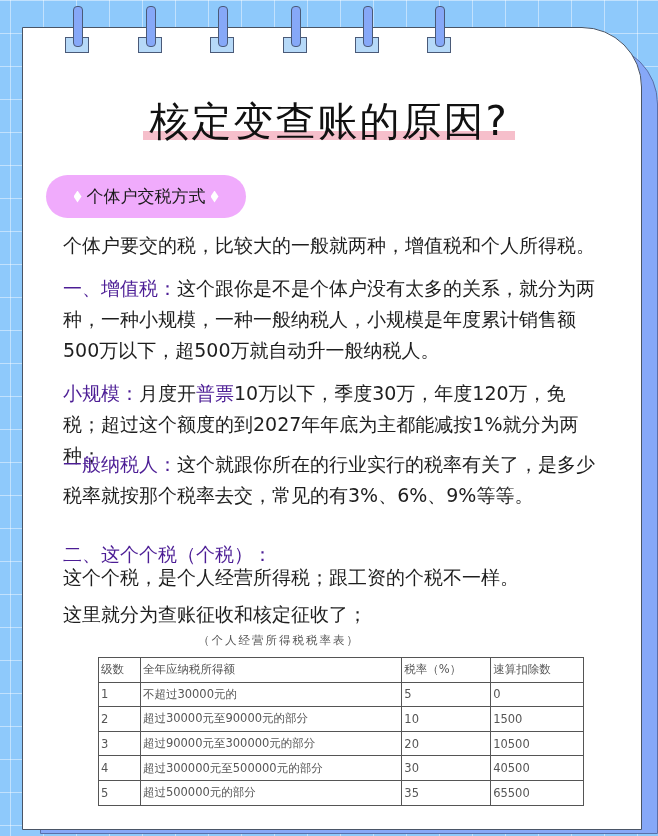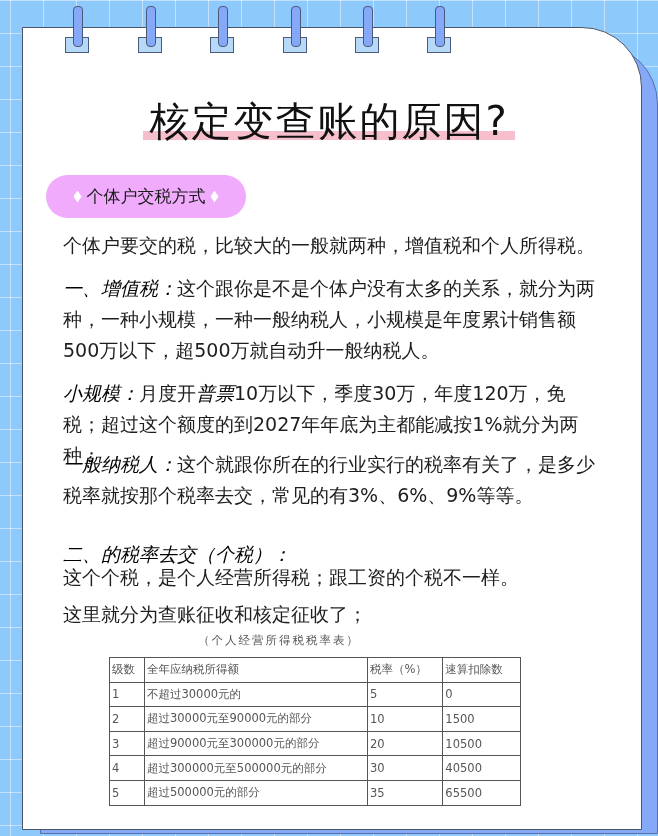--- a/index.html
+++ b/index.html
@@ -82,35 +82,35 @@
     margin: 0 5px;
   }
   .text {
     position: absolute;
     left: 63px;
     width: 540px;
     font-size: 19px;
     line-height: 31px;
     color: #1e1e1e;
   }
-  .blue { color: #000000; font-style: italic; }
+  .blue { color: #4c1d95; }
   .caption {
     position: absolute;
     left: 0; width: 558px; top: 633px;
     text-align: center;
     font-family: "DejaVu Serif", "Liberation Serif", serif;
     font-size: 11.5px; color: #555;
     letter-spacing: 2px;
   }
   table.rates {
     position: absolute;
     left: 98px; top: 657px;
-    width: 412px;
+    width: 486px;
     border-collapse: collapse;
-    font-size: 11.5px; color: #555; margin-left: 11px;
+    font-size: 11.5px; color: #555;
   }
   table.rates td {
     border: 1.5px solid #555;
     height: 24.6px;
     padding: 0 2px;
     white-space: nowrap;
   }
   table.rates col.c1 { width: 42px; }
   table.rates col.c2 { width: 262px; }
   table.rates col.c3 { width: 89px; }
@@ -167,21 +167,21 @@
 
 <div class="text" style="top:378px">
   <span class="blue">小规模：</span><span>月度开</span><span class="blue">普票</span><span>10万以下，季度30万，年度120万，免税；超过这个额度的到2027年年底为主都能减按1%就分为两种；</span>
 </div>
 
 <div class="text" style="top:449px">
   <span class="blue">一般纳税人：</span><span>这个就跟你所在的行业实行的税率有关了，是多少税率就按那个税率去交，常见的有3%、6%、9%等等。</span>
 </div>
 
 <div class="text" style="top:539px">
-  <span class="blue">二、的税率去交（个税）：</span>
+  <span class="blue">二、这个个税（个税）：</span>
 </div>
 <div class="text" style="top:562px">
   <span>这个个税，是个人经营所得税；跟工资的个税不一样。</span>
 </div>
 <div class="text" style="top:599px">
   <span>这里就分为查账征收和核定征收了；</span>
 </div>
 
 <div class="caption">（个人经营所得税税率表）</div>
 

